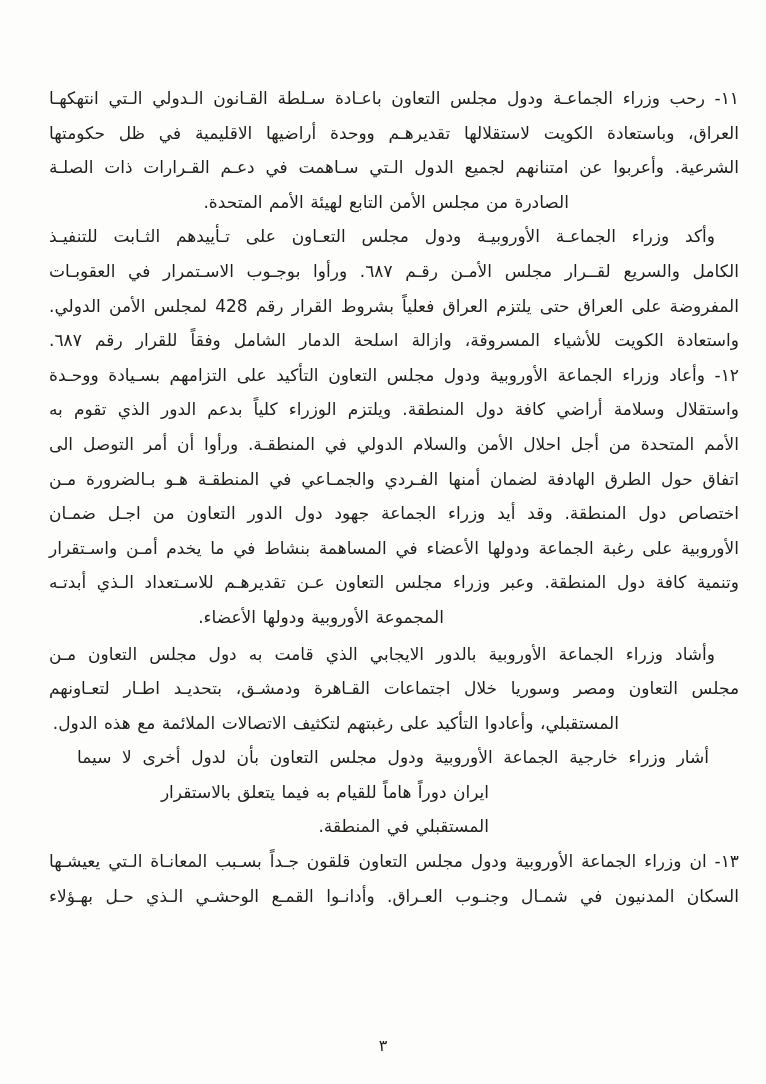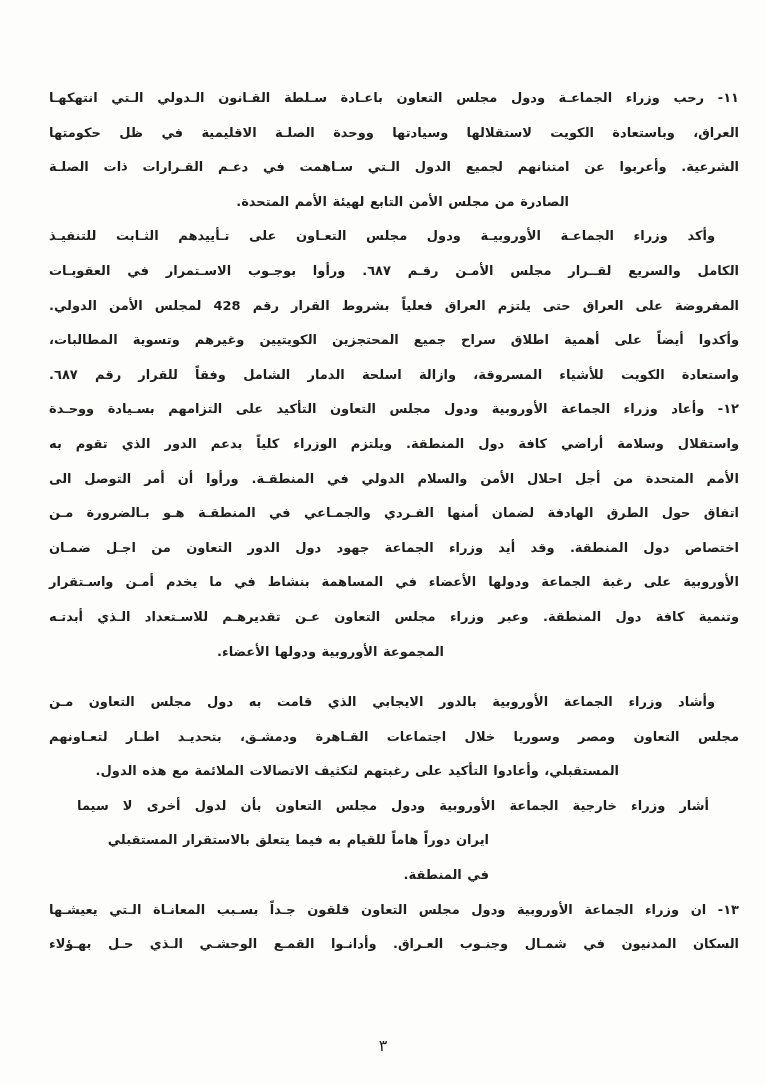--- a/index.html
+++ b/index.html
@@ -8,26 +8,25 @@
     width:766px;height:1084px;
     background:#fdfdfb;
     overflow:hidden;
     font-family:"DejaVu Sans",sans-serif;
     color:#201e1a;
   }
   .text-block{
     position:absolute;
     top:81px;left:49px;right:27px;
     direction:rtl;
-    font-size:13px;
+    font-size:17px;
     word-spacing:1px;
-    font-weight:bold;
   }
   .para{margin:0;}
-  .para.gap-before{margin-top:16px;}
+  .para.gap-before{margin-top:2px;}
   .ln{
     line-height:34.6px;
     text-align:justify;
     text-align-last:justify;
   }
   
   .ln.first{padding-right:24px;}
   .ln.first30{padding-right:30px;margin-left:28px;}
   
   .ln.end{text-align:right;text-align-last:right;}
@@ -45,30 +44,29 @@
   }
 </style>
 </head>
 <body>
 
 <div class="page">
   <div class="text-block">
 
     <div class="para">
       <div class="ln">١١- رحب وزراء الجماعـة ودول مجلس التعاون باعـادة سـلطة القـانون الـدولي الـتي انتهكهـا</div>
-      <div class="ln">العراق، وباستعادة الكويت لاستقلالها وسيادتها ووحدة الصلـة الاقليمية في ظل حكومتها</div>
+      <div class="ln">العراق، وباستعادة الكويت لاستقلالها تقديرهـم ووحدة أراضيها الاقليمية في ظل حكومتها</div>
       <div class="ln">الشرعية. وأعربوا عن امتنانهم لجميع الدول الـتي سـاهمت في دعـم القـرارات ذات الصلـة</div>
       <div class="ln end pr170">الصادرة من مجلس الأمن التابع لهيئة الأمم المتحدة.</div>
     </div>
 
     <div class="para">
       <div class="ln first">وأكد وزراء الجماعـة الأوروبيـة ودول مجلس التعـاون على تـأييدهم الثـابت للتنفيـذ</div>
       <div class="ln">الكامل والسريع لقــرار مجلس الأمـن رقـم ٦٨٧. ورأوا بوجـوب الاسـتمرار في العقوبـات</div>
       <div class="ln">المفروضة على العراق حتى يلتزم العراق فعلياً بشروط القرار رقم 428 لمجلس الأمن الدولي.</div>
-      <div class="ln">وأكدوا أيضاً على أهمية اطلاق سراح جميع المحتجزين الكويتيين وغيرهم وتسوية المطالبات،</div>
       <div class="ln">واستعادة الكويت للأشياء المسروقة، وازالة اسلحة الدمار الشامل وفقاً للقرار رقم ٦٨٧.</div>
     </div>
 
     <div class="para">
       <div class="ln">١٢- وأعاد وزراء الجماعة الأوروبية ودول مجلس التعاون التأكيد على التزامهم بسـيادة ووحـدة</div>
       <div class="ln">واستقلال وسلامة أراضي كافة دول المنطقة. ويلتزم الوزراء كلياً بدعم الدور الذي تقوم به</div>
       <div class="ln">الأمم المتحدة من أجل احلال الأمن والسلام الدولي في المنطقـة. ورأوا أن أمر التوصل الى</div>
       <div class="ln">اتفاق حول الطرق الهادفة لضمان أمنها الفـردي والجمـاعي في المنطقـة هـو بـالضرورة مـن</div>
       <div class="ln">اختصاص دول المنطقة. وقد أيد وزراء الجماعة جهود دول الدور التعاون من اجـل ضمـان</div>
       <div class="ln">الأوروبية على رغبة الجماعة ودولها الأعضاء في المساهمة بنشاط في ما يخدم أمـن واسـتقرار</div>

